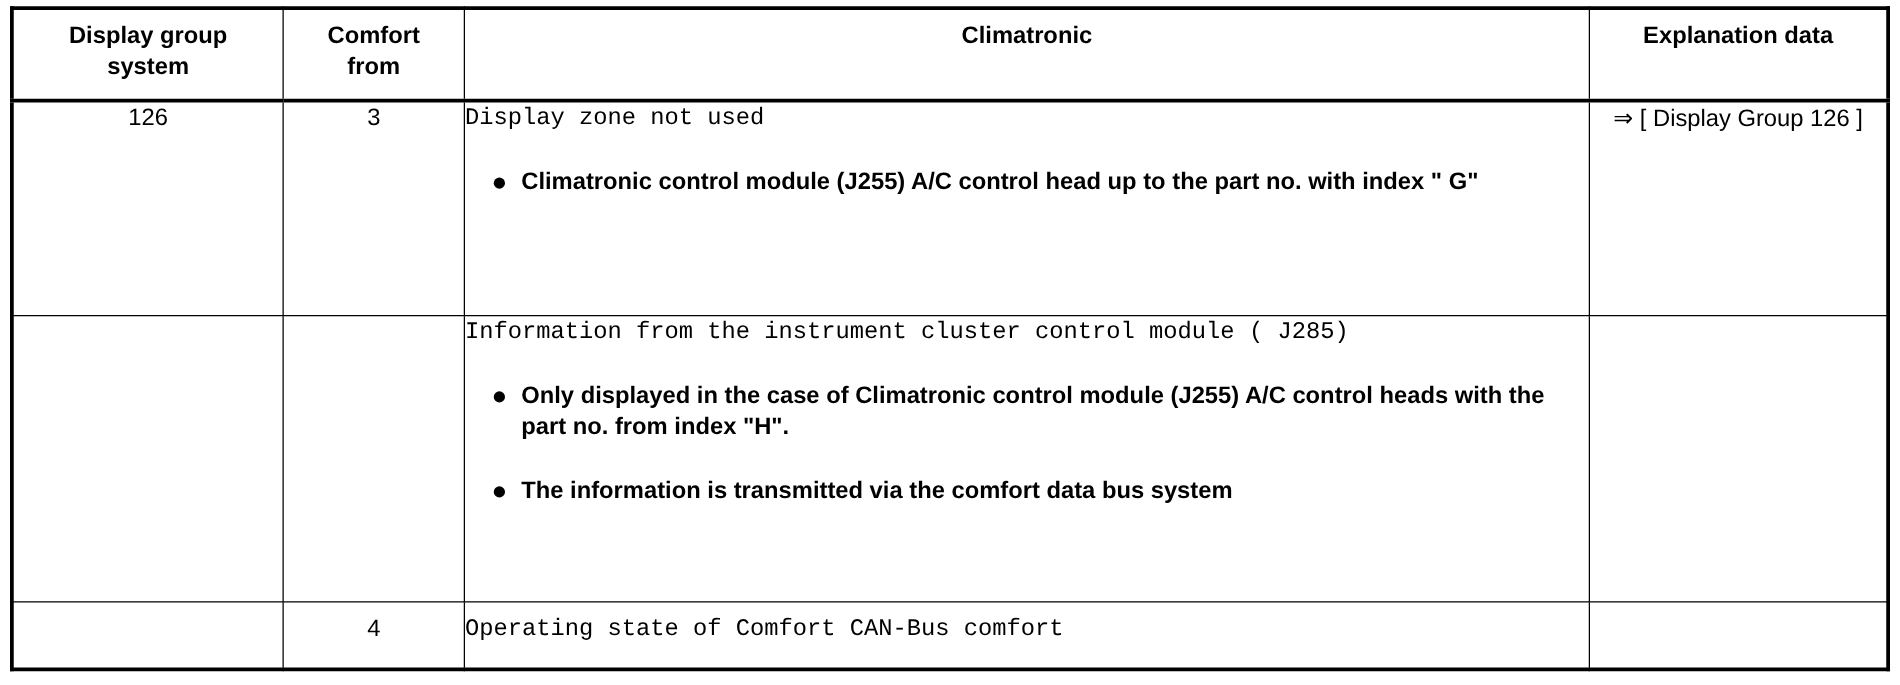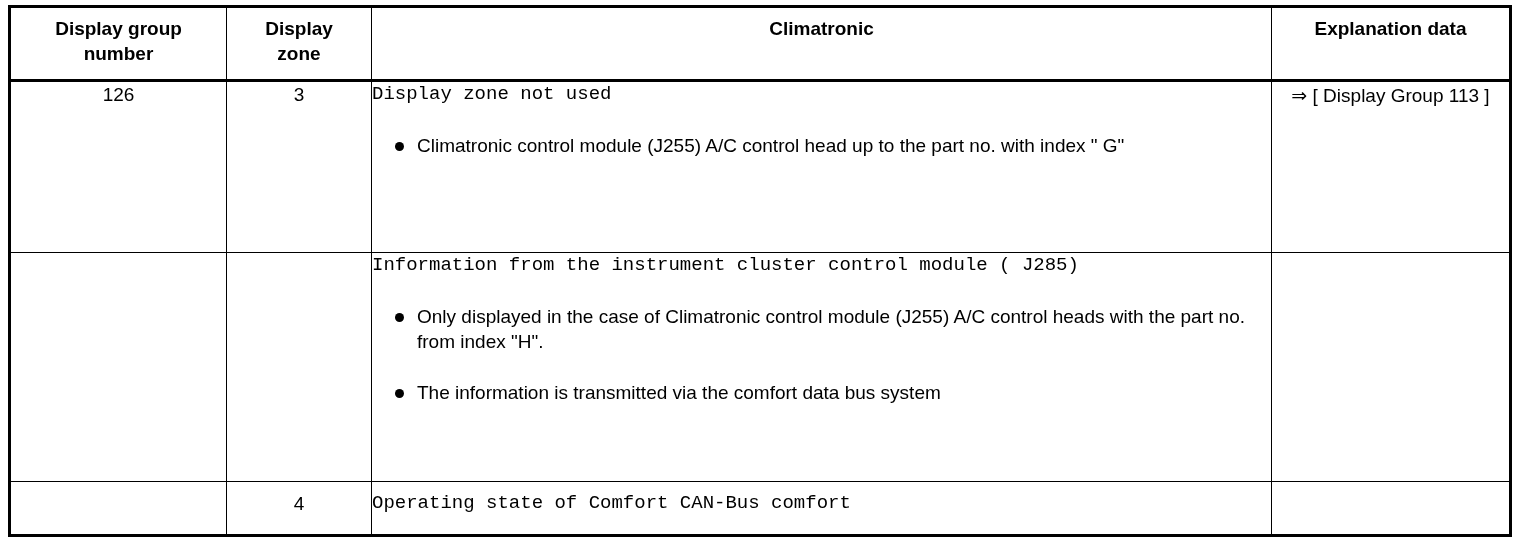--- a/index.html
+++ b/index.html
@@ -88,20 +88,21 @@
   ul.bullets {
     list-style: none;
     margin: 0;
     padding: 0;
   }
   ul.bullets li {
     position: relative;
     padding-left: 45px;
     margin-top: 26px;
     text-indent: 0;
+    font-weight: bold;
   }
   ul.bullets li .bullet-dot {
     position: absolute;
     left: 23px;
     top: 9px;
     width: 9px;
     height: 9px;
     background: #000;
     border-radius: 50%;
     display: block;
@@ -132,25 +133,25 @@
       <col class="c-group">
       <col class="c-zone">
       <col class="c-desig">
       <col class="c-expl">
     </colgroup>
 
     <thead>
       <tr class="header-row">
         <th class="th-group">
           <span>Display group</span><br>
-          <span>number</span>
+          <span>system</span>
         </th>
         <th class="th-zone">
-          <span>Display</span><br>
-          <span>zone</span>
+          <span>Comfort</span><br>
+          <span>from</span>
         </th>
         <th class="th-desig">Climatronic</th>
         <th class="th-expl">Explanation data</th>
       </tr>
     </thead>
 
     <tbody>
 
       <tr class="row-1">
         <td class="cell-center">126</td>
@@ -159,21 +160,21 @@
           <div class="desig-lead">Display zone not used</div>
           <ul class="bullets">
             <li>
               <span class="bullet-dot"></span>
               <span class="bullet-text">Climatronic control module (J255) A/C control head up to the part no. with index " G"</span>
             </li>
           </ul>
         </td>
         <td class="cell-expl">
           <span class="arrow-glyph">⇒</span>
-          <span>[ Display Group 113 ]</span>
+          <span>[ Display Group 126 ]</span>
         </td>
       </tr>
 
       <tr class="row-2">
         <td class="cell-center"></td>
         <td class="cell-center"></td>
         <td class="cell-desig">
           <div class="desig-lead">Information from the instrument cluster control module ( J285)</div>
           <ul class="bullets">
             <li>

